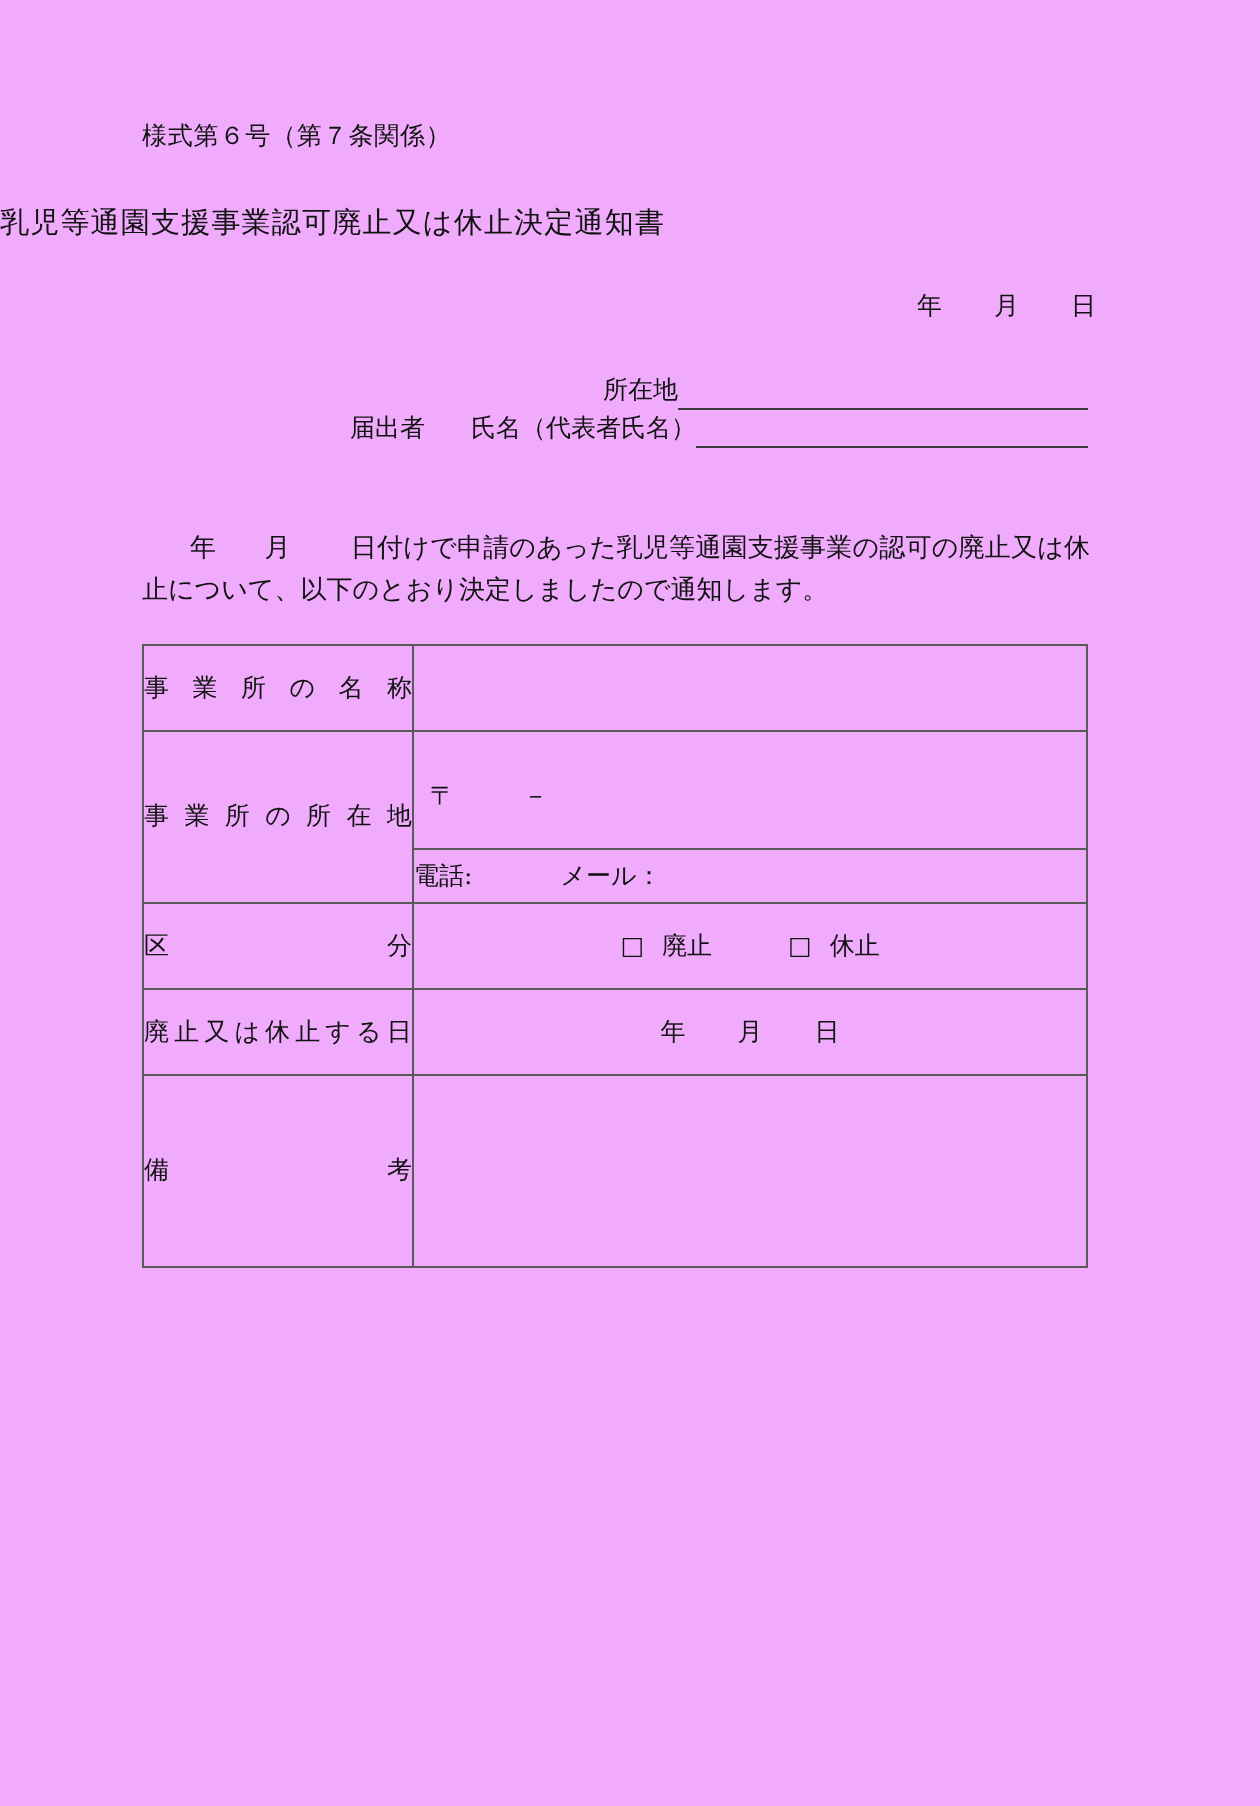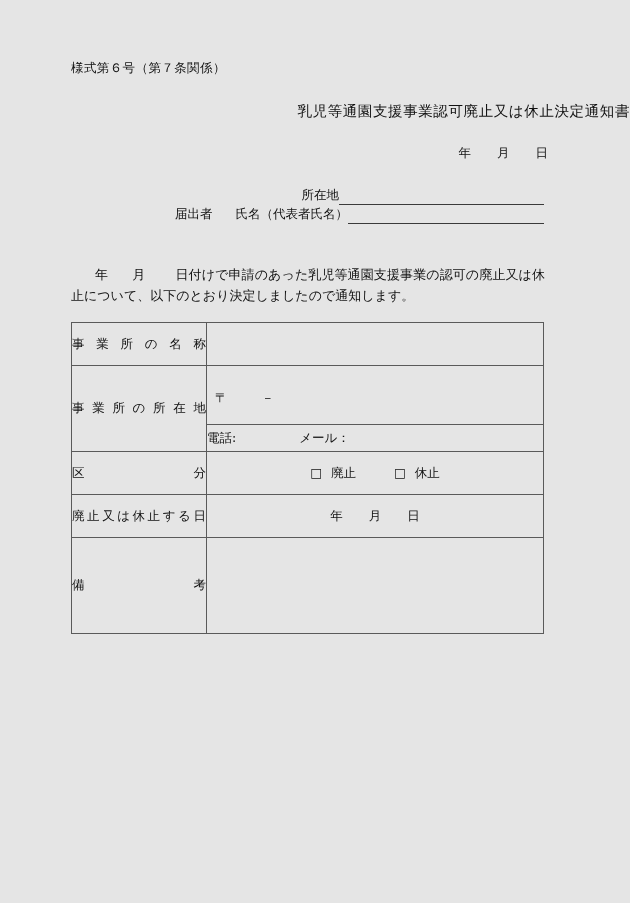--- a/index.html
+++ b/index.html
@@ -13,40 +13,40 @@
     position: relative;
     font-family: "DejaVu Serif", "Liberation Serif", serif;
     color: #111111;
     -webkit-font-smoothing: antialiased;
   }
   .page {
     position: absolute;
     left: 0; top: 0;
     width: 630px;
     height: 903px;
-    background: #e5e5e5;
+    background: #f0abfc;
     overflow: hidden;
   }
 
   
   .form-no {
     position: absolute;
     left: 71px;
     top: 60px;
     font-size: 12.5px;
     letter-spacing: 0.4px;
     white-space: nowrap;
   }
 
   .doc-title {
     position: absolute;
     left: 0;
     top: 102px;
     width: 630px;
-    text-align: right;
+    text-align: left;
     font-size: 14.5px;
     letter-spacing: 0.6px;
     white-space: nowrap;
   }
 
   .date-line {
     position: absolute;
     right: 82px;
     top: 145px;
     font-size: 12.5px;
@@ -140,21 +140,21 @@
     padding: 6px 0 0 8px;
     white-space: nowrap;
   }
   .cell-addr-top .zip .dash { display: inline-block; width: 34px; text-align: center; }
   .cell-contact {
     height: 26px;
     padding: 0 8px;
     white-space: nowrap;
   }
   .cell-contact .tel { letter-spacing: 0; }
-  .cell-contact .mail { margin-left: 63px; }
+  .cell-contact .mail { margin-left: 44px; }
 
   .cell-kubun {
     height: 37px;
     text-align: center;
     white-space: nowrap;
   }
   .cell-kubun .box { margin-right: 9px; }
   .cell-kubun .opt2 { margin-left: 38px; }
 
   .cell-date {

